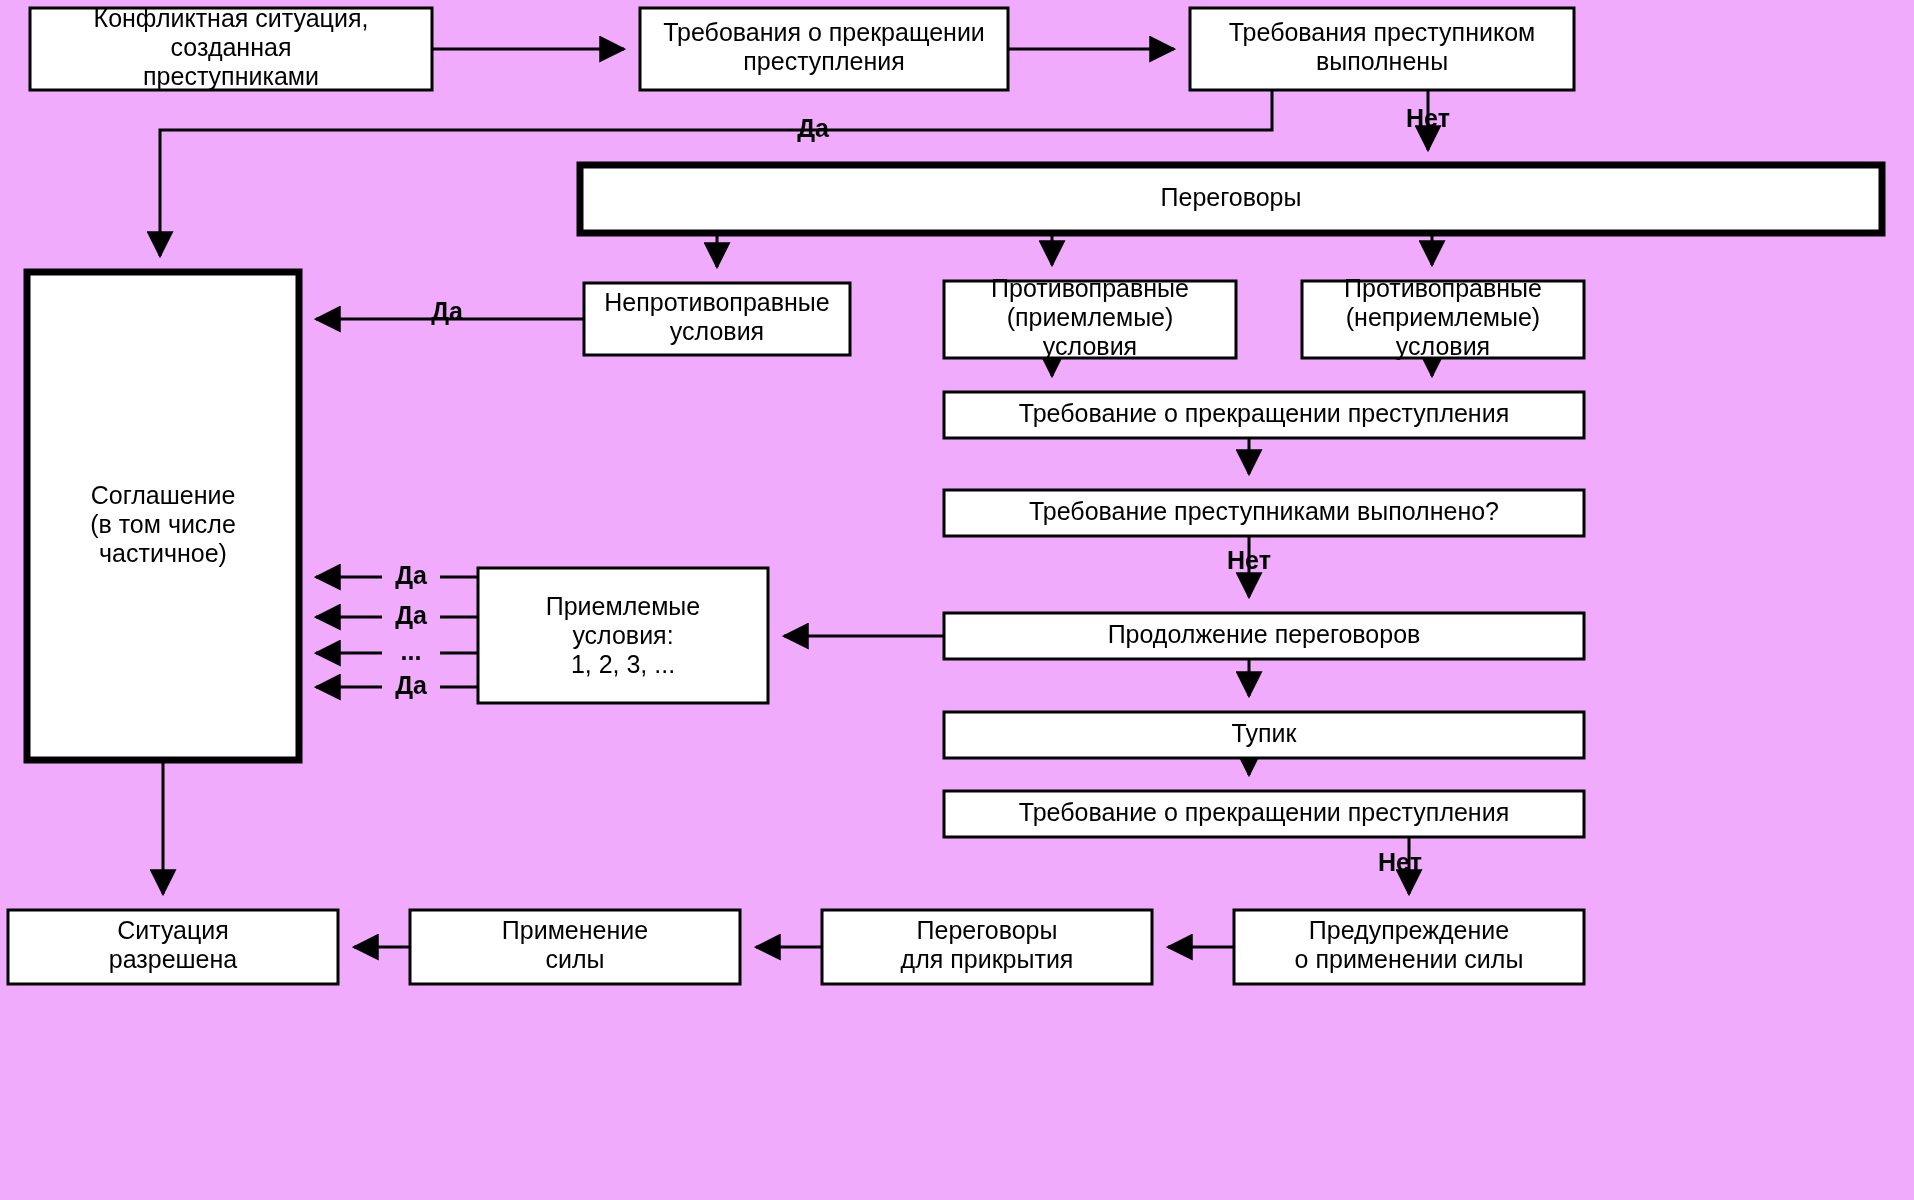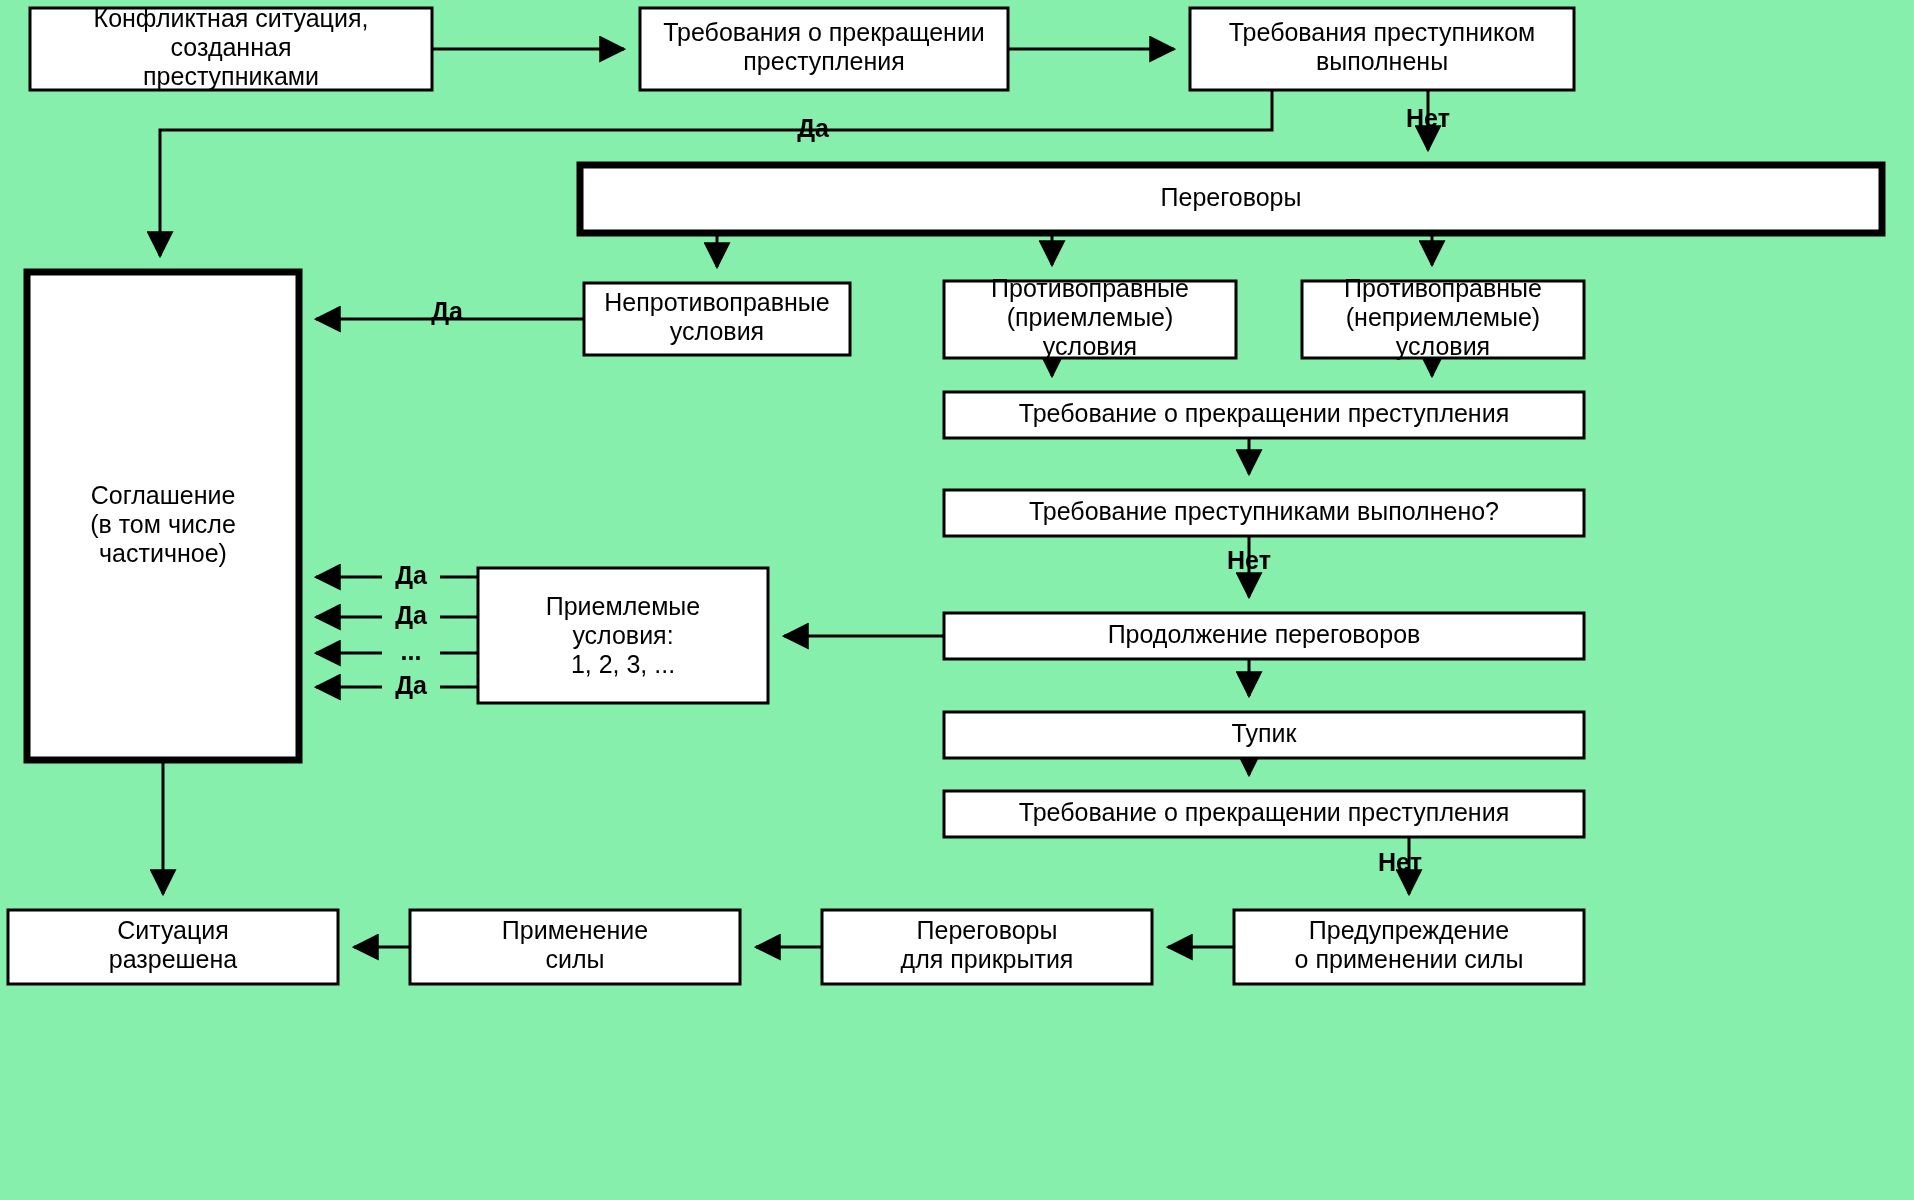--- a/index.html
+++ b/index.html
@@ -4,21 +4,21 @@
 <style>
   html, body {
     margin: 0;
     padding: 0;
     background: #ffffff;
   }
   #root {
     position: relative;
     width: 1914px;
     height: 1200px;
-    background: #86efac;
+    background: #f0abfc;
     font-family: "Liberation Sans", sans-serif;
   }
   svg.diagram {
     position: absolute;
     top: 0;
     left: 0;
     width: 1914px;
     height: 1200px;
     display: block;
   }

